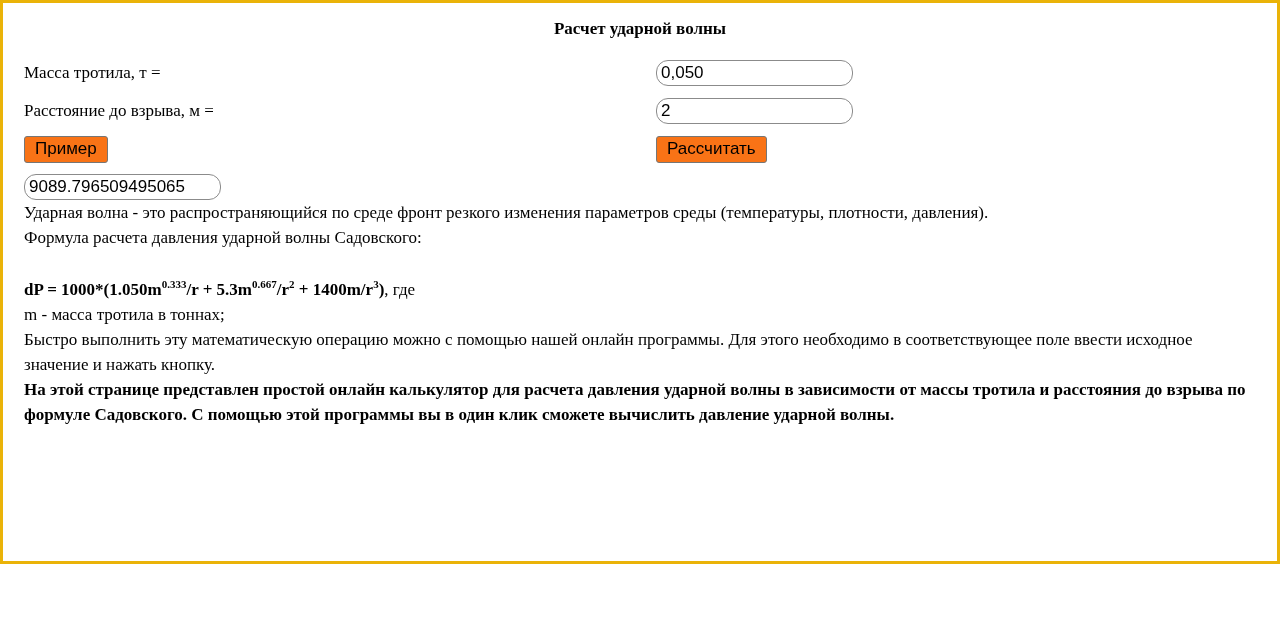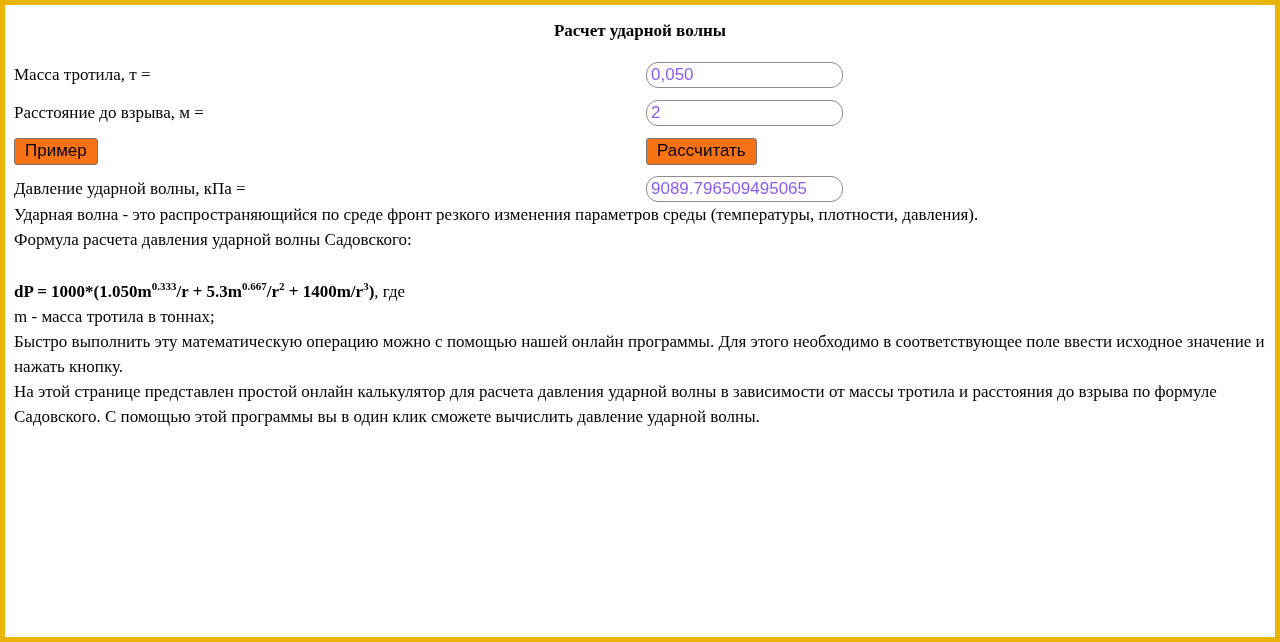--- a/index.html
+++ b/index.html
@@ -1,22 +1,22 @@
 <!DOCTYPE html>
 <html><head>
   <meta charset="utf-8">
   <style>
     * { box-sizing: border-box; }
     html, body { margin: 0; padding: 0; background: #fff; }
     .page {
       width: 1280px;
-      height: 642px;
-      border: 5px solid #eab308;
+      height: 564px;
+      border: 3px solid #eab308;
       background: #ffffff;
-      padding: 0 9px;
+      padding: 0 21px;
       overflow: hidden;
       font-family: "Liberation Serif", serif;
       font-size: 17px;
       color: #000;
     }
     .title {
       text-align: center;
       font-weight: bold;
       font-size: 17px;
       margin-top: 16px;
@@ -36,21 +36,21 @@
       white-space: nowrap;
     }
     .calc input[type="text"] {
       width: 197px;
       height: 26px;
       border: 1px solid #8b8b8b;
       border-radius: 12px;
       padding: 0 4px;
       font-family: "Liberation Sans", sans-serif;
       font-size: 17px;
-      color: #8b5cf6;
+      color: #000000;
       background: #fff;
     }
     .calc button {
       height: 27px;
       padding: 0 10px;
       background: #f97316;
       border: 1px solid #767676;
       border-radius: 3px;
       font-family: "Liberation Sans", sans-serif;
       font-size: 17px;
@@ -61,40 +61,39 @@
       margin: 0;
       line-height: 25px;
     }
     .p-intro        { margin-top: 53px; font-family: Liberation Serif, serif; }
     .p-formula-head { margin-top: 28px; }
     .formula        { margin-top: 27px; line-height: 25px; }
     .formula b      { font-weight: bold; }
     .formula sup    { font-size: 11px; font-weight: bold; vertical-align: super; line-height: 0; }
     .p-defs         { margin-top: 20px; }
     .p-usage        { margin-top: 21px; }
-    .p-desc         { margin-top: 42px; }
+    .p-desc         { margin-top: 42px; font-weight: bold; }
   </style>
 </head>
 <body>
 
 <div class="page">
 
   <div class="title">Расчет ударной волны</div>
 
   <div class="calc">
     <div class="label">Масса тротила, т =</div>
     <input type="text" value="0,050" style="">
 
     <div class="label">Расстояние до взрыва, м =</div>
     <input type="text" value="2" style="">
 
     <button type="button">Пример</button>
     <button type="button">Рассчитать</button>
 
-    <div class="label">Давление ударной волны, кПа =</div>
     <input type="text" value="9089.796509495065" style="">
   </div>
 
   <div class="content">
 
     <p class="p-intro">Ударная волна - это распространяющийся по среде фронт резкого изменения параметров среды (температуры, плотности, давления).</p>
 
     <p class="p-formula-head">Формула расчета давления ударной волны Садовского:</p>
 
     <div class="formula"><b><span>dP = 1000*(1.050m</span><sup>0.333</sup><span>/r + 5.3m</span><sup>0.667</sup><span>/r</span><sup>2</sup><span> + 1400m/r</span><sup>3</sup><span>)</span></b><span>, где</span></div>

